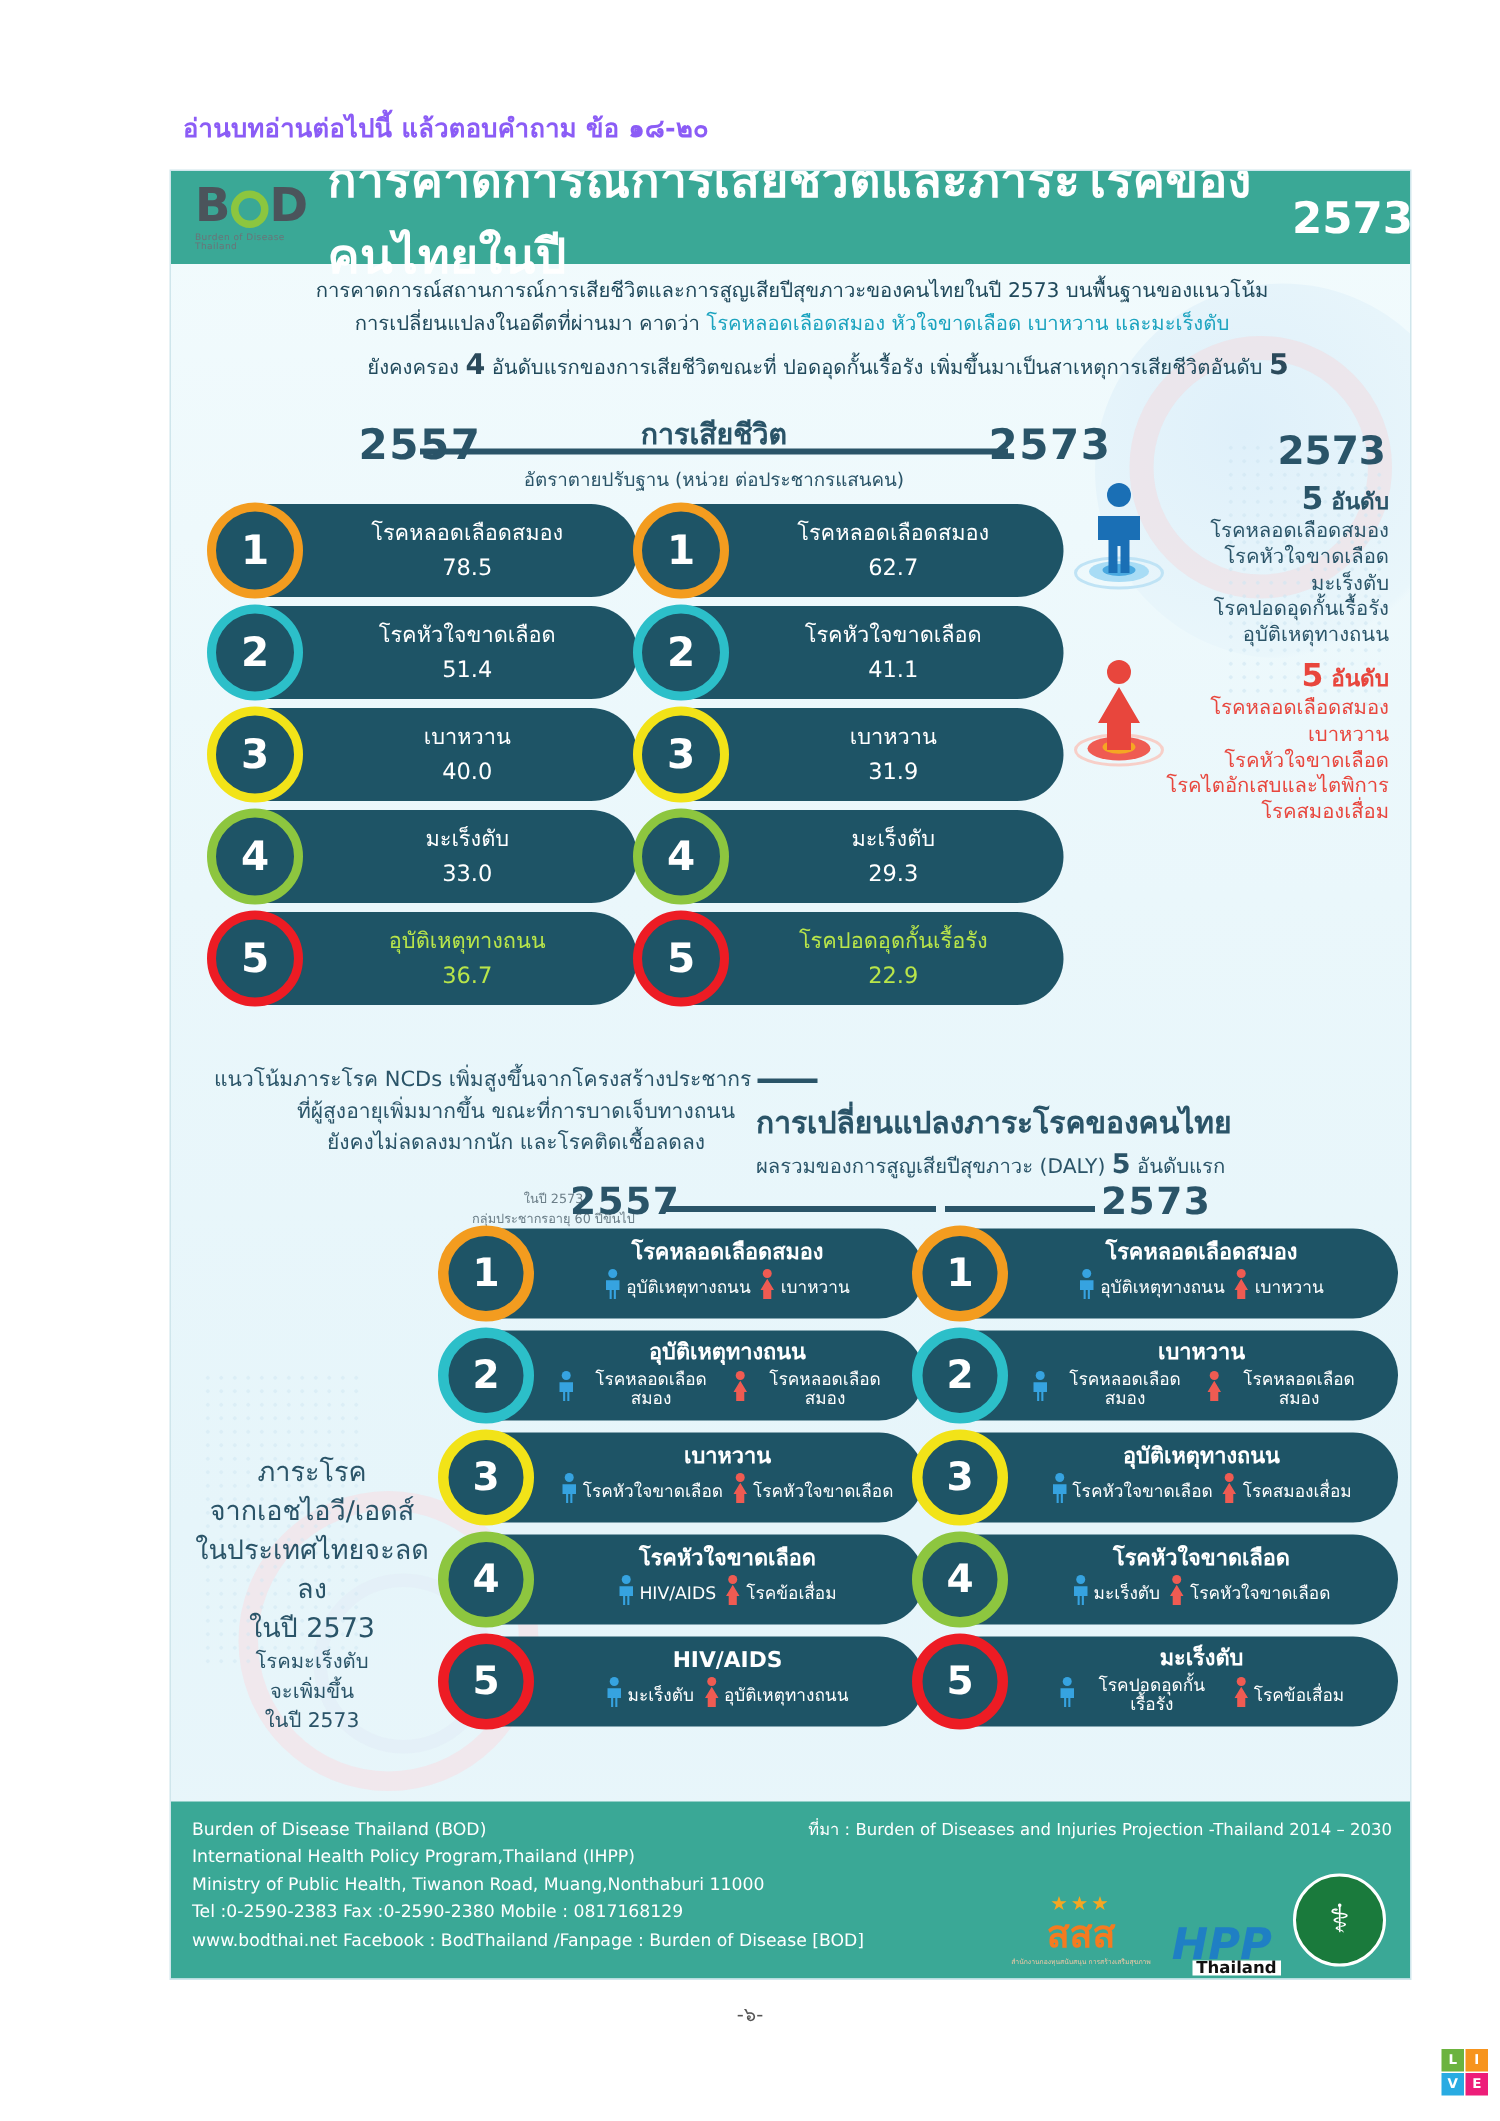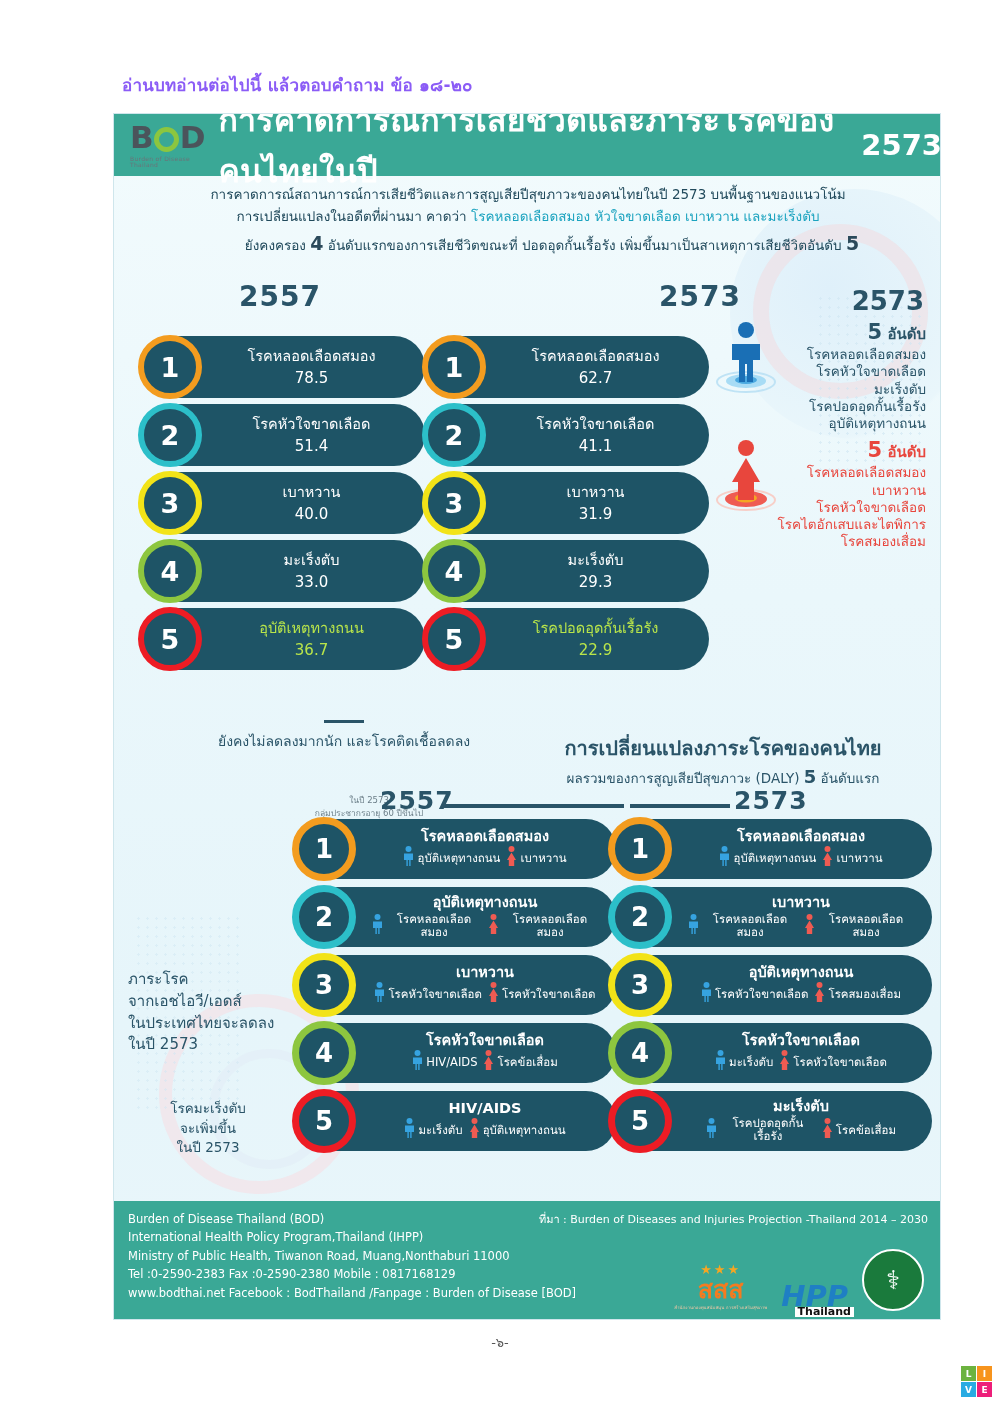--- a/index.html
+++ b/index.html
@@ -115,25 +115,25 @@
 
   
   .ncd { position:absolute; left:20px; top:596px; width:420px; text-align:center; color:#2a5468; font-size:14px; line-height:1.5;}
   .ncd .dash { display:inline-block; width:40px; height:3px; background:#2a5468; vertical-align:middle; }
 
   .eld-note { position:absolute; left:175px; top:680px; width:160px; text-align:center; font-size:8.5px; color:#6b7e88; line-height:1.55;}
 
   
   .eld { position:absolute; left:22px; top:672px; width:150px; height:240px; }
 
-  .leftnote { position:absolute; left:14px; top:855px; width:160px; color:#2a5468; font-size:15px; line-height:1.45;}
+  .leftnote { position:absolute; left:14px; top:855px; width:160px; text-align:center; color:#2a5468; font-size:18px; line-height:1.45;}
   .leftnote2 { position:absolute; left:14px; top:985px; width:160px; text-align:center; color:#2a5468; font-size:13.5px; line-height:1.45;}
 
   
-  .sec2-title { position:absolute; left:390px; top:618px; width:438px; text-align:center; color:#2a5468;}
+  .sec2-title { position:absolute; left:390px; top:618px; width:438px; color:#2a5468;}
   .sec2-title .t { font-size:20px; font-weight:bold; }
   .sec2-title .s { font-size:13.5px; margin-top:2px;}
   .sec2-title .s b { font-size:18px; }
   .yr2-left  { position:absolute; left:266px; top:672px; font-size:25px; font-weight:bold; color:#2a5468; letter-spacing:1px;}
   .yr2-right { position:absolute; left:620px; top:672px; font-size:25px; font-weight:bold; color:#2a5468; letter-spacing:1px;}
   .rule2a { position:absolute; left:330px; top:690px; width:180px; height:4px; background:#2a5468;}
   .rule2b { position:absolute; left:516px; top:690px; width:100px; height:4px; background:#2a5468;}
 
   .dpill {
     position:relative; height:60px; margin-bottom:8px;
@@ -211,20 +211,25 @@
     <div class="intro">
       <div class="intro-line">การคาดการณ์สถานการณ์การเสียชีวิตและการสูญเสียปีสุขภาวะของคนไทยในปี 2573 บนพื้นฐานของแนวโน้ม</div>
       <div class="intro-line">
         <span>การเปลี่ยนแปลงในอดีตที่ผ่านมา คาดว่า </span><span class="hl-teal">โรคหลอดเลือดสมอง หัวใจขาดเลือด เบาหวาน และมะเร็งตับ</span>
       </div>
       <div class="intro-line3">
         <span>ยังคงครอง </span><span class="hl-big">4</span><span> อันดับแรกของการเสียชีวิตขณะที่  ปอดอุดกั้นเรื้อรัง  เพิ่มขึ้นมาเป็นสาเหตุการเสียชีวิตอันดับ </span><span class="hl-big hl-teal">5</span>
       </div>
     </div>
 
+    <div class="sec1-title">
+      <div class="rule"></div>
+      <div class="lbl">การเสียชีวิต</div>
+      <div class="sub">อัตราตายปรับฐาน (หน่วย ต่อประชากรแสนคน)</div>
+    </div>
     <div class="yr-left">2557</div>
     <div class="yr-right">2573</div>
 
     <div class="pill-col" id="mort-left" style="left:26px; top:222px; width:285px;">
         <div class="pill">
           <div class="badge" style="border-color: rgb(243, 156, 31);">1</div>
           <div class="body">
             <div class="dname">โรคหลอดเลือดสมอง</div>
             <div class="dval">78.5</div>
           </div>
@@ -340,21 +345,22 @@
           <div class="gitem female-txt">โรคหลอดเลือดสมอง</div>
           <div class="gitem female-txt">เบาหวาน</div>
           <div class="gitem female-txt">โรคหัวใจขาดเลือด</div>
           <div class="gitem female-txt">โรคไตอักเสบและไตพิการ</div>
           <div class="gitem female-txt">โรคสมองเสื่อม</div>
         </div>
       </div>
     </div>
 
     <div class="ncd">
-      <div> <span class="dash"></span></div>
+      <div><span>แนวโน้มภาระโรค NCDs เพิ่มสูงขึ้นจากโครงสร้างประชากร</span> <span class="dash"></span></div>
+      <div>ที่ผู้สูงอายุเพิ่มมากขึ้น ขณะที่การบาดเจ็บทางถนน</div>
       <div>ยังคงไม่ลดลงมากนัก และโรคติดเชื้อลดลง</div>
     </div>
 
     <div class="eld-note">
       <div>ในปี 2573</div>
       <div>กลุ่มประชากรอายุ 60 ปีขึ้นไป</div>
       <div>นับเป็นร้อยละ 21</div>
       <div>ของประชากรทั้งหมด</div>
     </div>
 

